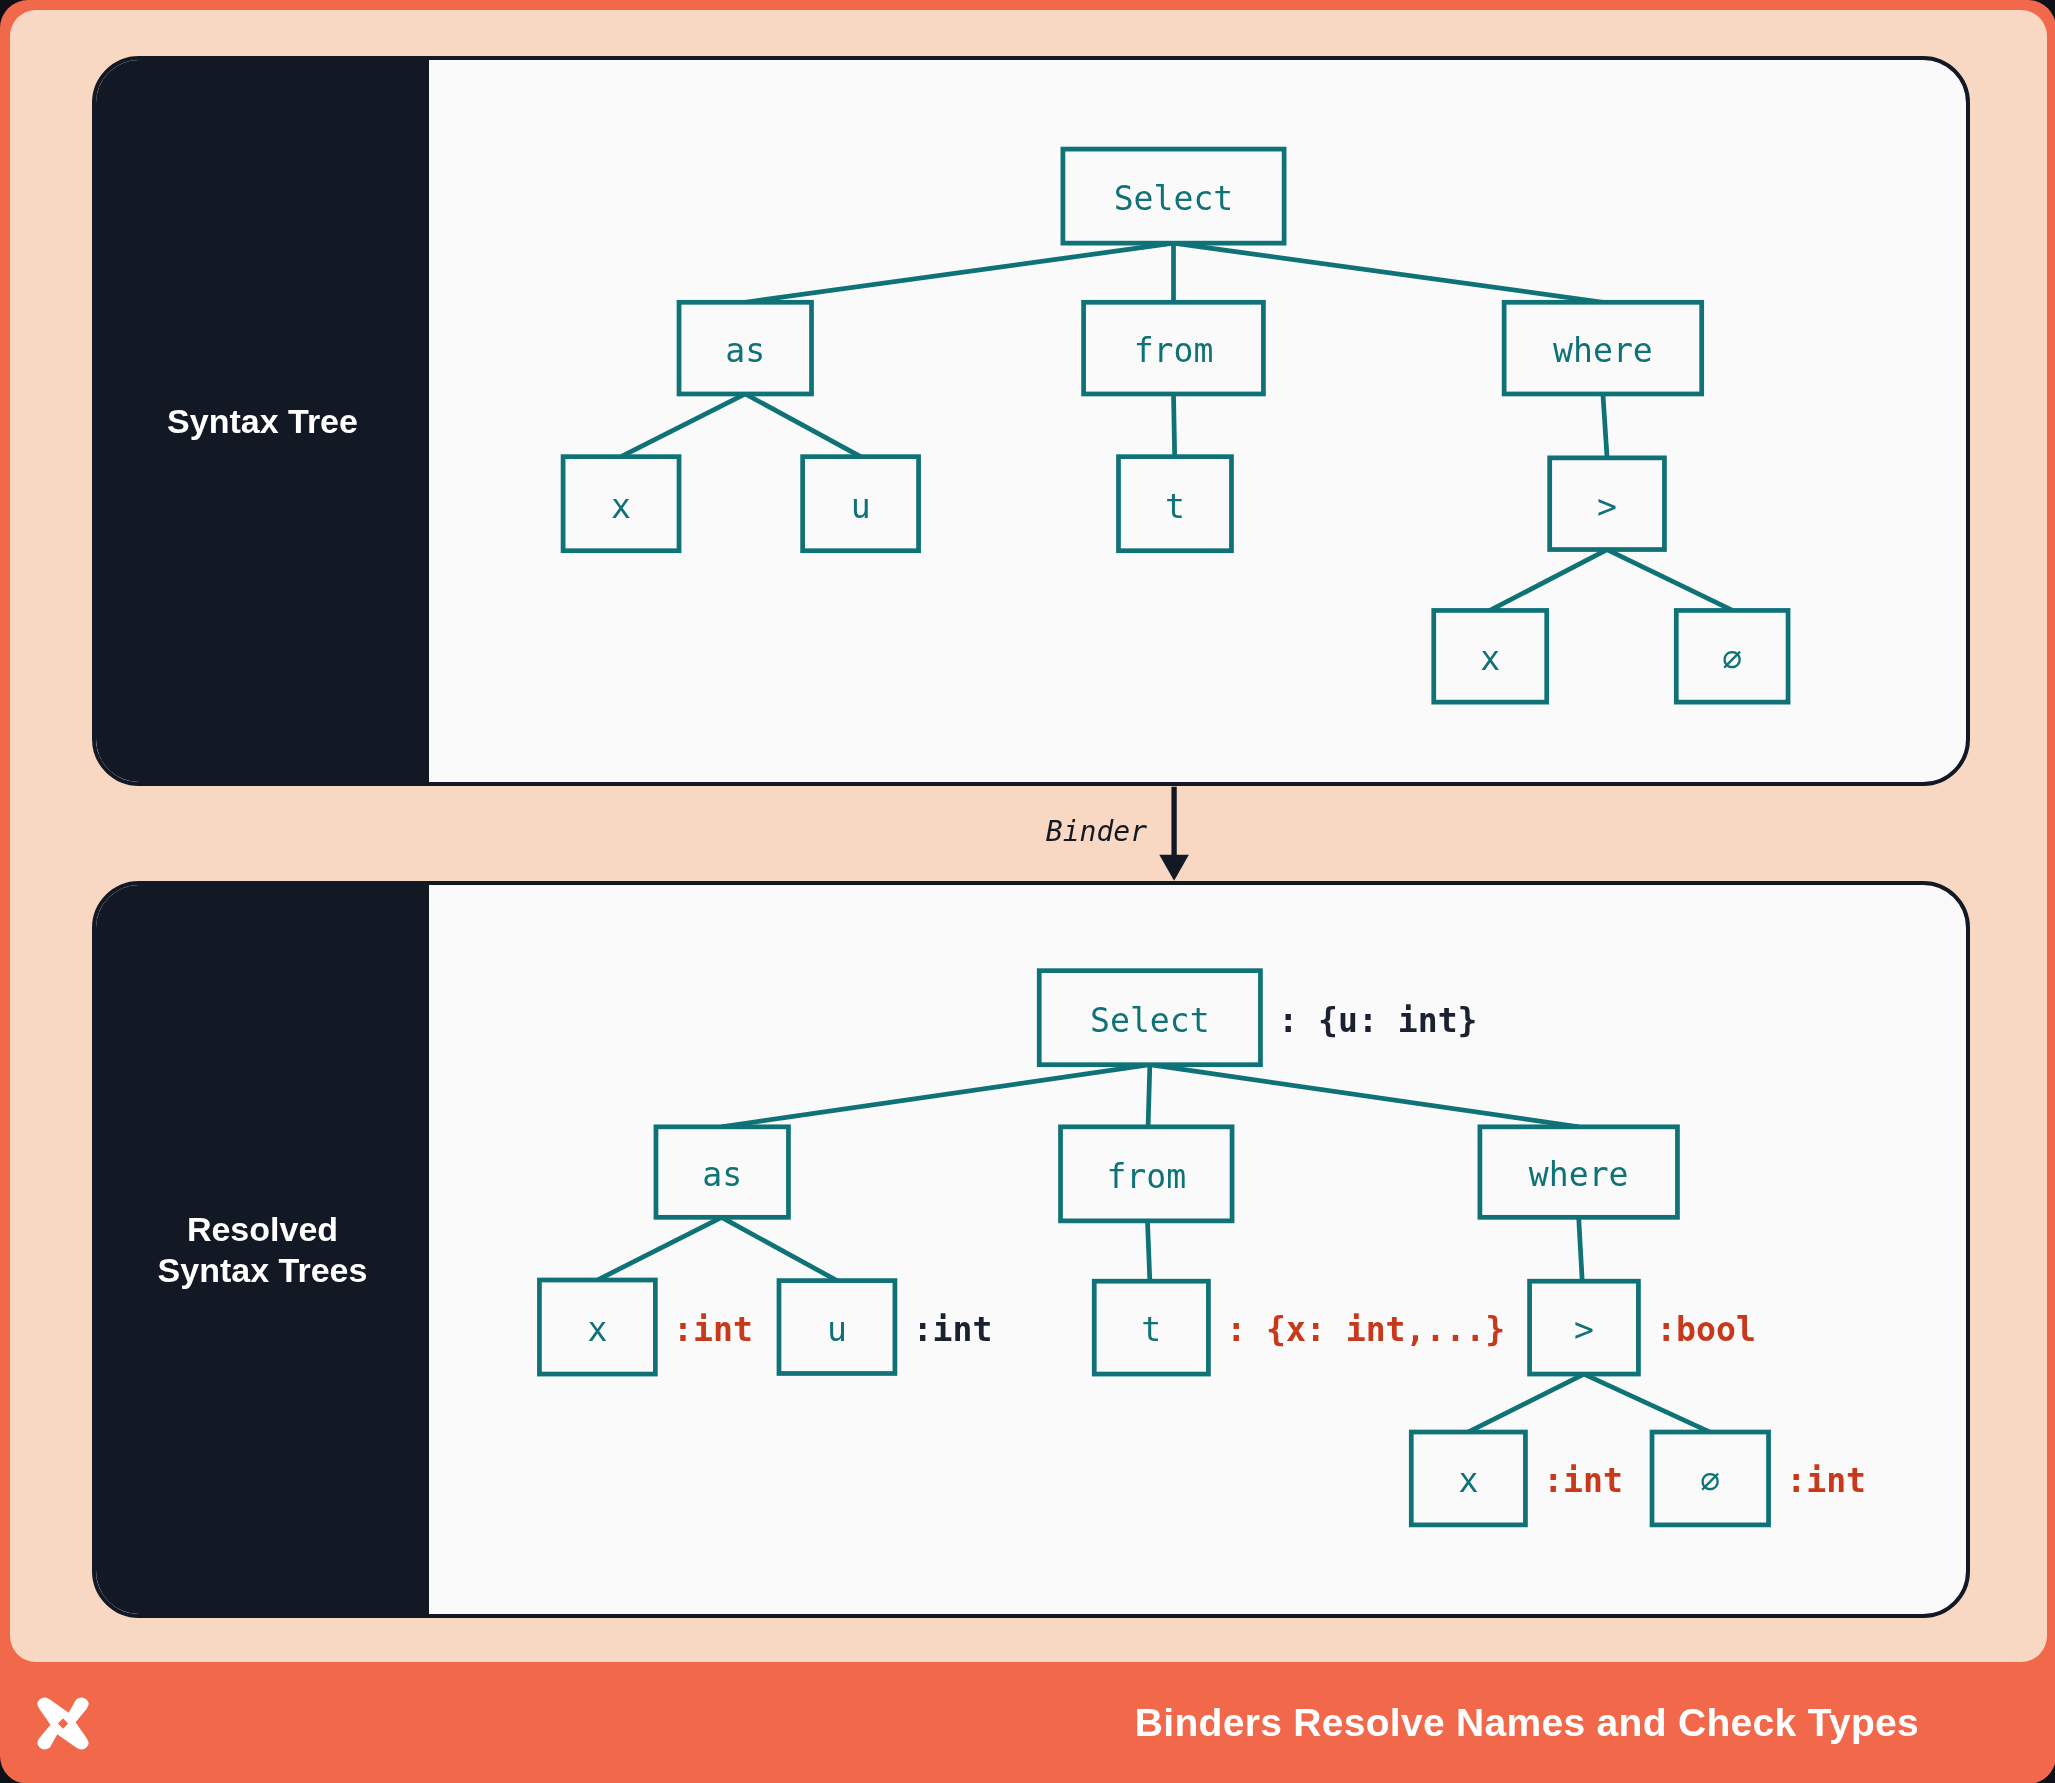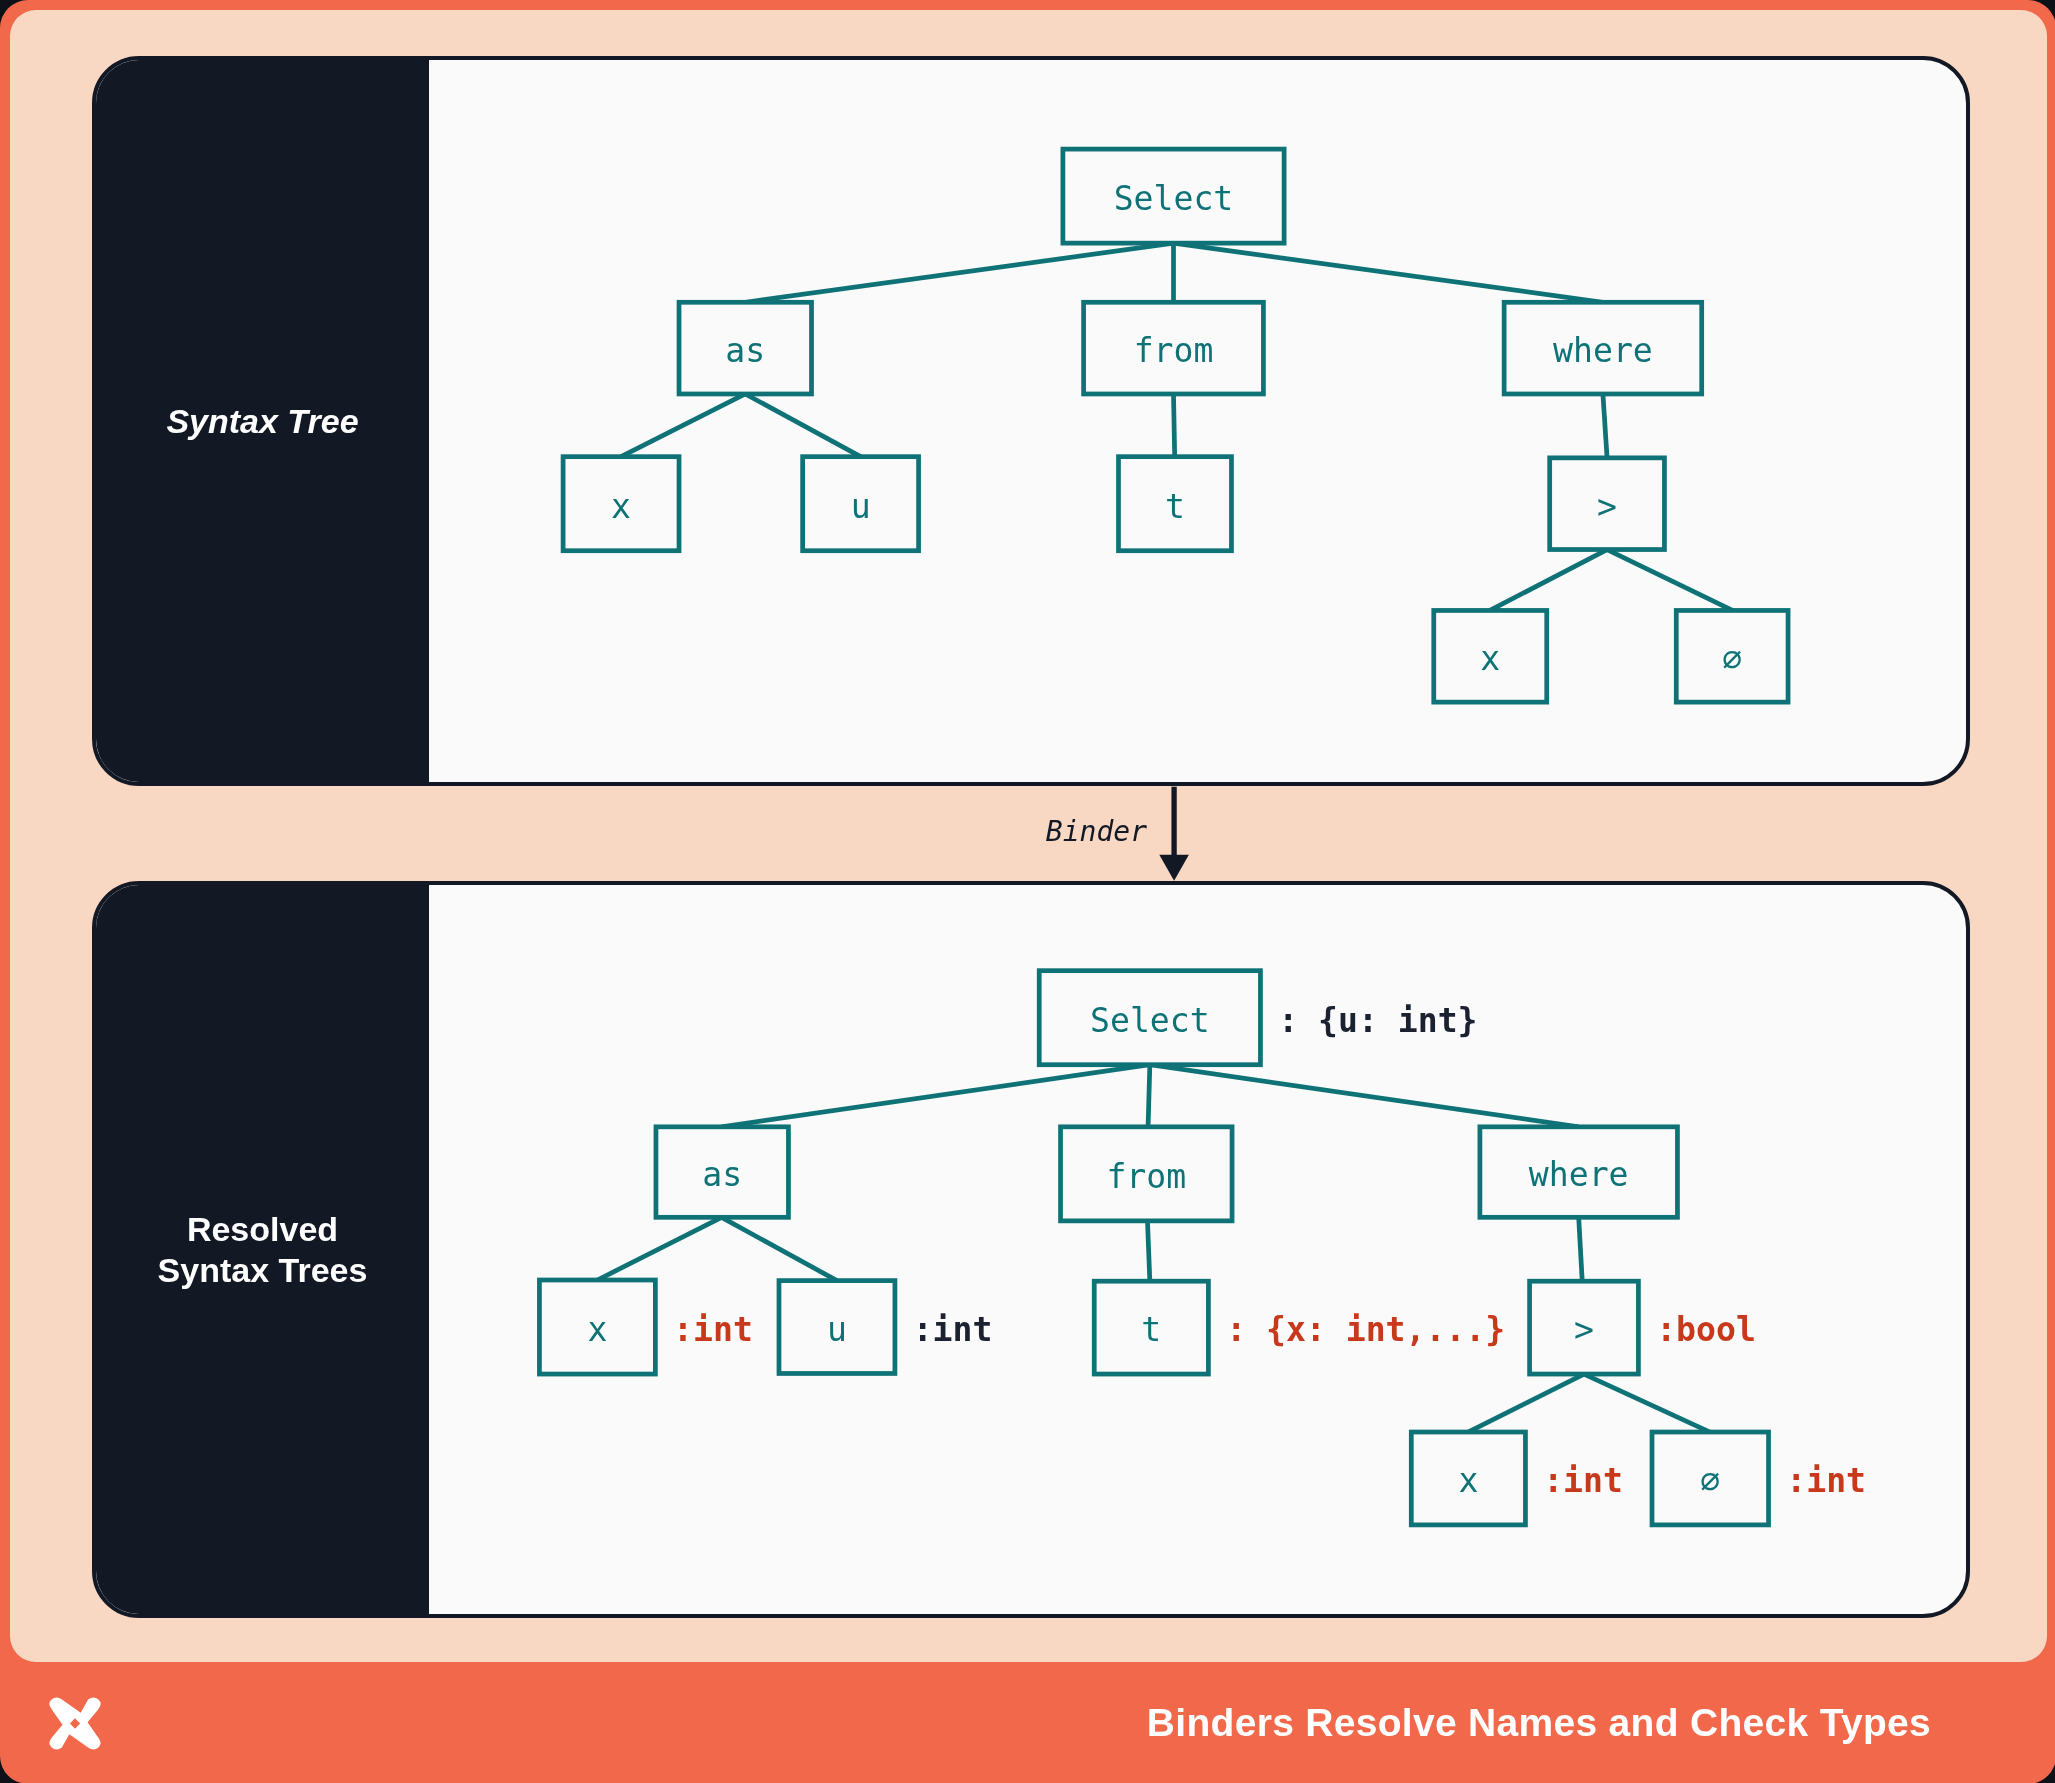--- a/index.html
+++ b/index.html
@@ -18,40 +18,40 @@
   }
   .peach-bg{
     position:absolute;left:9.5px;top:9.5px;width:2037px;height:1652px;
     background:var(--peach);border-radius:26px;
   }
   .panel{
     position:absolute;left:92px;width:1878px;
     background:var(--panel);border:4.1px solid var(--navy);border-radius:47px;
     display:flex;overflow:hidden;box-sizing:border-box;
   }
-  .panel-1{top:56px;height:730px;font-style:italic;}
+  .panel-1{top:56px;height:730px;}
   .panel-2{top:881px;height:737px;}
   .sidebar{
     flex:none;width:333px;height:100%;background:var(--navy);
     display:flex;align-items:center;justify-content:center;text-align:center;
   }
   .sidebar-label{
     color:#ffffff;font-family:"Liberation Sans","DejaVu Sans",sans-serif;
     font-weight:700;font-size:34px;line-height:1.18;white-space:pre-line;
   }
   #diagram-svg{
     position:absolute;left:0;top:0;width:2056px;height:1784px;pointer-events:none;
   }
   .binder-label{
     position:absolute;left:952px;top:815px;width:195px;text-align:right;
     font-family:"DejaVu Sans Mono","Liberation Mono",monospace;
     font-size:28px;color:var(--navy);font-style:italic;
   }
   footer{
-    position:absolute;left:12px;top:1662px;width:1958px;height:122px;
+    position:absolute;left:0;top:1662px;width:1958px;height:122px;
     display:flex;align-items:center;justify-content:space-between;
     box-sizing:border-box;padding:0 39px 0 34px;
   }
   .footer-title{
     color:#ffffff;font-family:"Liberation Sans","DejaVu Sans",sans-serif;
     font-weight:700;font-size:39px;letter-spacing:0.3px;
   }
   .logo{width:58px;height:57px;display:block;}
 </style>
 </head>

